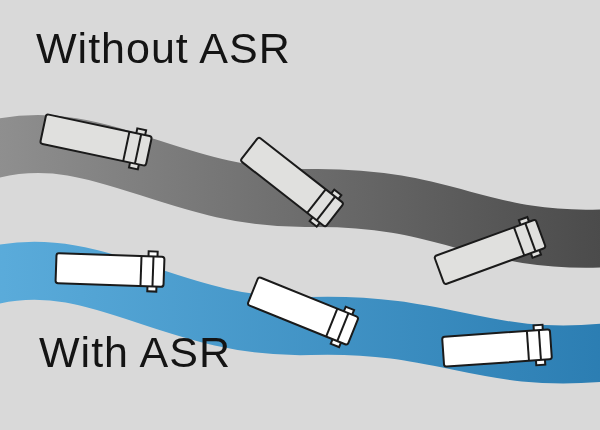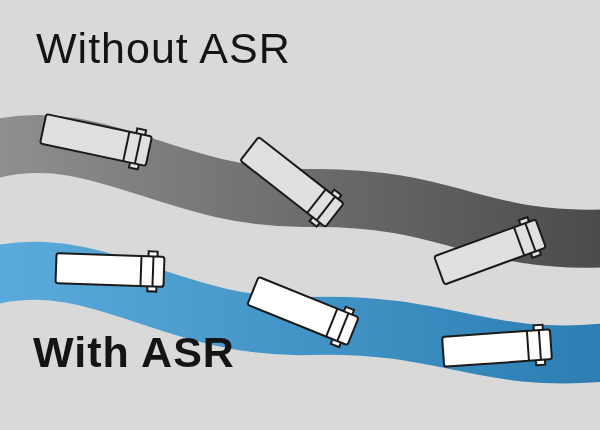--- a/index.html
+++ b/index.html
@@ -13,21 +13,21 @@
   .label{
     position:absolute;
     color:#141414;
     font-size:43px;
     font-weight:400;
     letter-spacing:1px;
     white-space:nowrap;
     user-select:none;
   }
   .label-without{left:36px;top:24px;}
-  .label-with{left:33px;top:328px;font-weight:bold;}
+  .label-with{left:39px;top:328px;}
 </style>
 </head>
 <body>
 
 <div class="stage">
   <svg width="600" height="430" viewBox="0 0 600 430">
     <defs>
       <linearGradient id="gradWithout" x1="0" y1="0" x2="1" y2="0">
         <stop offset="0" stop-color="#909090"></stop>
         <stop offset="1" stop-color="#4a4a4a"></stop>

